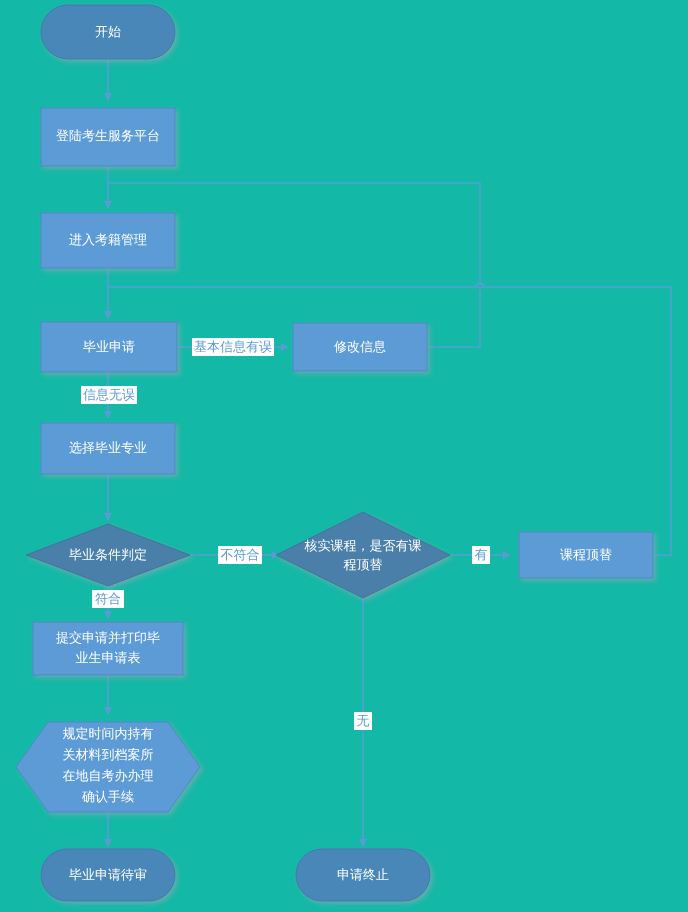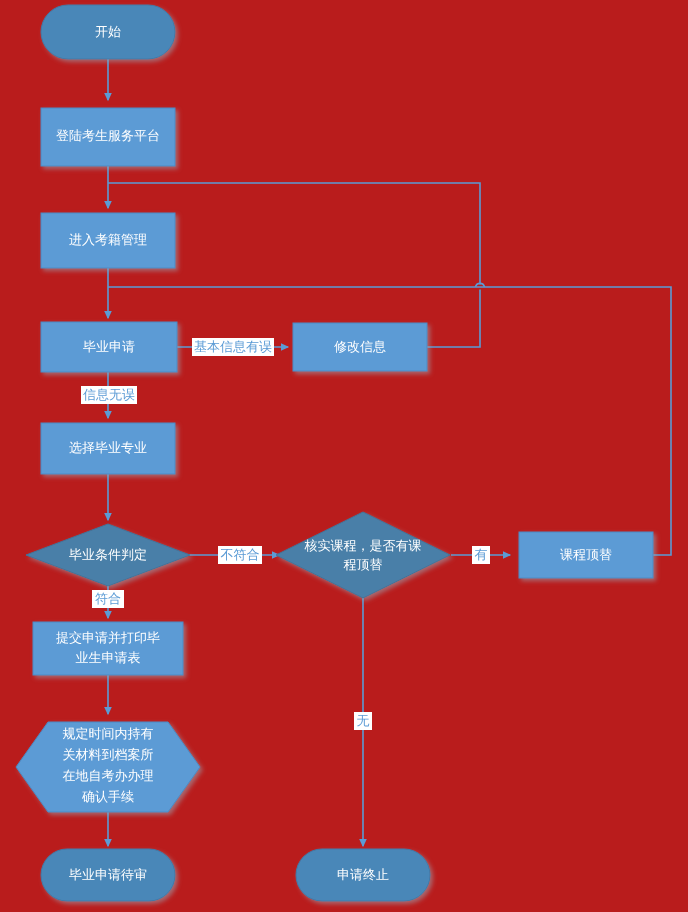--- a/index.html
+++ b/index.html
@@ -7,21 +7,21 @@
     padding: 0;
     background: #ffffff;
   }
   body {
     font-family: "Liberation Sans", "DejaVu Sans", sans-serif;
   }
   #canvas {
     position: relative;
     width: 688px;
     height: 912px;
-    background: #b91c1c;
+    background: #14b8a6;
     overflow: hidden;
   }
   svg.layer {
     position: absolute;
     left: 0;
     top: 0;
     width: 688px;
     height: 912px;
     overflow: visible;
   }

